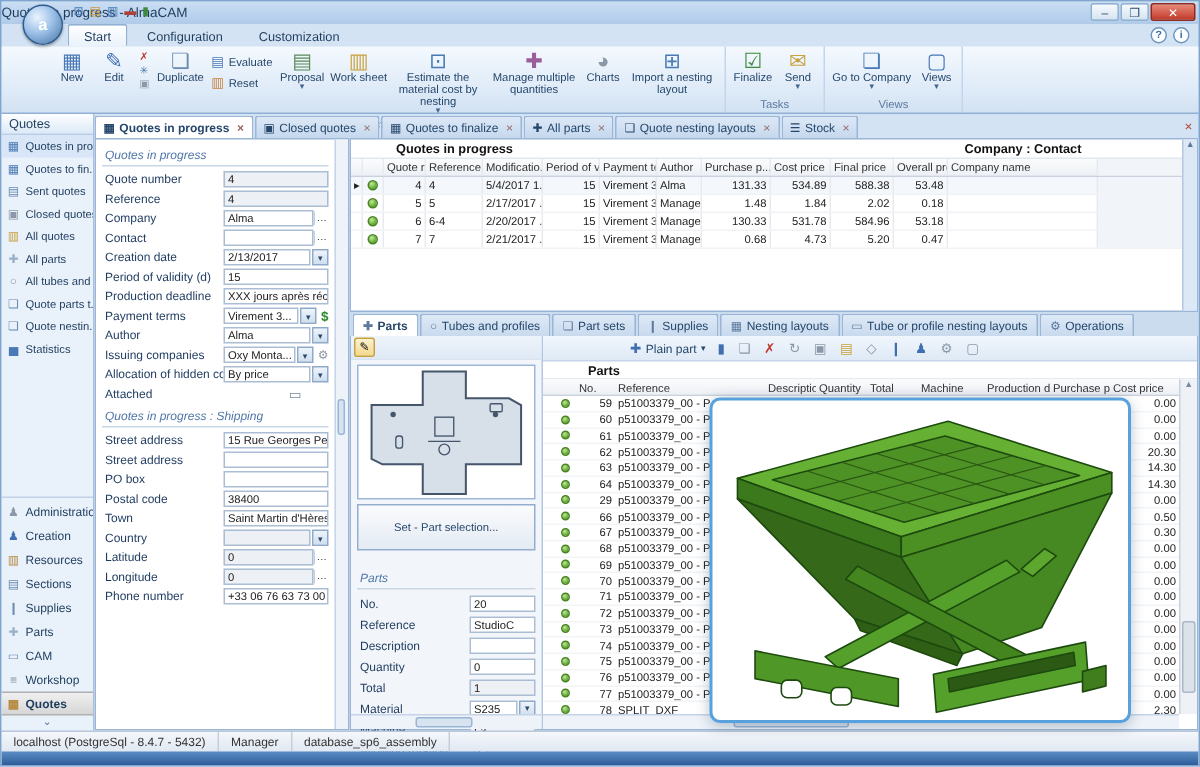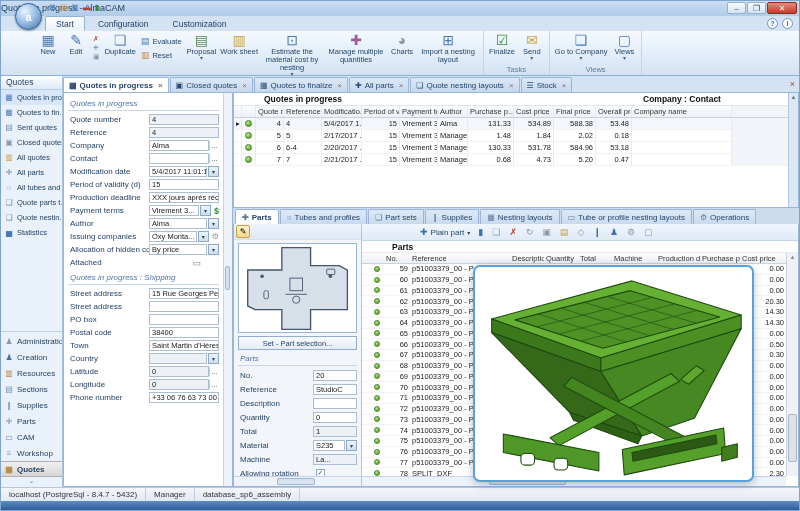--- a/index.html
+++ b/index.html
@@ -96,21 +96,21 @@
 .dettabs{position:absolute;left:0;top:116px;right:0;height:16px;display:flex;gap:1px;padding:1px 0 0 2px;background:#ccdcef;}
 .dettab{display:flex;align-items:center;gap:3px;padding:0 6px;font-size:8px;color:#25476b;background:linear-gradient(#dde9f6,#c9daee);border:1px solid #9ab5d5;border-bottom:none;border-radius:2px 2px 0 0;white-space:nowrap;}
 .dettab.active{background:#fff;font-weight:bold;}
 .dettab .ticon{font-size:8px;color:#5b7a9d;}
 
 .detailarea{position:absolute;left:0;top:132px;right:0;bottom:0;background:#f6f9fc;border:1px solid #9ab5d5;border-top:none;}
 .partpanel{position:absolute;left:0;top:0;width:128px;bottom:0;background:#f2f6fb;border-right:1px solid #b3c8e0;}
 .pp-toolbar{height:16px;display:flex;align-items:center;padding-left:2px;background:linear-gradient(#eef4fb,#dfe9f5);border-bottom:1px solid #d6e2f0;}
 .pp-tool{width:14px;height:13px;background:linear-gradient(#fdf2cf,#f3d98a);border:1px solid #c8a23f;border-radius:2px;font-size:8px;display:flex;align-items:center;justify-content:center;}
 .pp-preview{margin:3px 4px;height:90px;background:#fff;border:1px solid #9ab5d5;display:flex;align-items:center;justify-content:center;}
-.pp-set{margin:1px 4px 2px 4px;height:14px;background:linear-gradient(#fafbfd,#e4ebf4);border:1px solid #93aecd;font-size:7.5px;color:#25476b;display:flex;align-items:center;justify-content:center;white-space:nowrap;overflow:hidden;}
+.pp-set{margin:1px 4px 12px 4px;height:31px;background:linear-gradient(#fafbfd,#e4ebf4);border:1px solid #93aecd;font-size:7.5px;color:#25476b;display:flex;align-items:center;justify-content:center;white-space:nowrap;overflow:hidden;}
 .pp .f-row{height:14px;}
 .pp-hscroll{position:absolute;bottom:0;left:0;right:0;height:10px;background:#eef3f9;border-top:1px solid #c5d4e6;}
 .hthumb{position:absolute;top:1px;height:7px;background:#d8e3f0;border:1px solid #9ab5d5;border-radius:2px;}
 
 .partsarea{position:absolute;left:128px;top:0;right:0;bottom:0;background:#fff;}
 .pa-toolbar{height:17px;display:flex;align-items:center;gap:8px;background:linear-gradient(#f0f6fc,#dfeaf6);border-bottom:1px solid #c5d4e6;padding-left:58px;font-size:8px;color:#25476b;}
 .pa-dd{display:flex;align-items:center;gap:3px;}
 .pa-icons{display:flex;gap:9px;font-size:9px;color:#5b7a9d;}
 .pa-band{height:12px;font-size:8.5px;font-weight:bold;color:#111;padding-left:30px;display:flex;align-items:center;border-bottom:1px solid #e7ebf1;}
 .phead{display:flex;height:11px;background:linear-gradient(#fbfcfd,#edf0f5);border-bottom:1px solid #c9d2dd;font-size:7.5px;color:#333;margin-right:12px;}
@@ -429,30 +429,30 @@
       <div class="f-row ellipsis">
         <span class="f-label">Contact</span>
         <span class="f-ctl">
           <span class="f-box"></span>
           <span class="f-ell">…</span>
 
         </span>
       </div>
 
 
-
       <div class="f-row combo">
-        <span class="f-label">Modification date</span>
-        <span class="f-ctl">
-          <span class="f-box">5/4/2017 11:01:1</span>
+        <span class="f-label">Creation date</span>
+        <span class="f-ctl">
+          <span class="f-box">2/13/2017</span>
 
           <span class="f-arr">▾</span>
 
         </span>
       </div>
+
 
       <div class="f-row text">
         <span class="f-label">Period of validity (d)</span>
         <span class="f-ctl">
           <span class="f-box">15</span>
 
         </span>
       </div>
 
       <div class="f-row text">
@@ -975,21 +975,21 @@
             <span class="pc ppur r"></span>
             <span class="pc pcost r">14.30</span>
 
           </div>
 
           <div class="prow">
             <span class="pc pm"></span>
             <span class="pc pd">
               <i class="dot" style="width:6px;height:6px;"></i>
             </span>
-            <span class="pc pno r">65</span>
+            <span class="pc pno r">29</span>
             <span class="pc pref">p51003379_00 - P_510</span>
             <span class="pc pdesc"></span>
             <span class="pc pqty r"></span>
             <span class="pc ptot r"></span>
             <span class="pc pmac"></span>
             <span class="pc pprod"></span>
             <span class="pc ppur r"></span>
             <span class="pc pcost r">0.00</span>
 
           </div>

